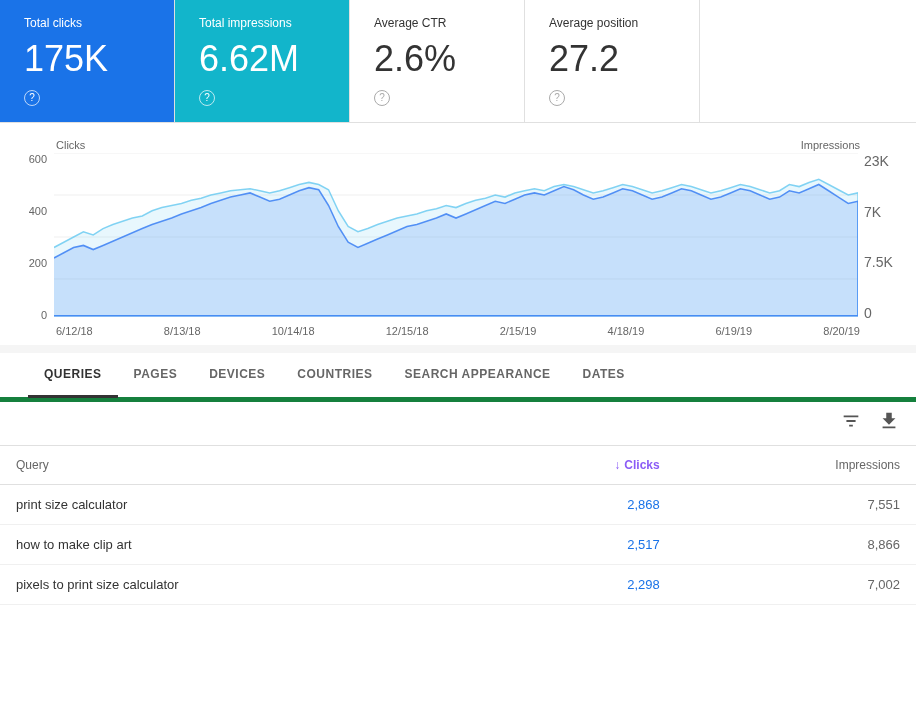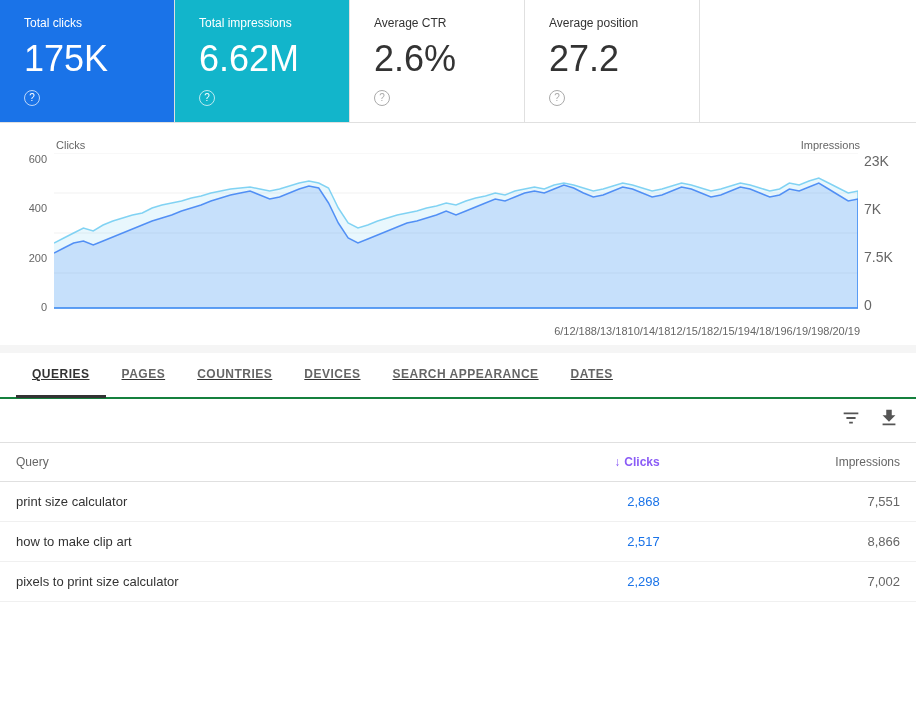--- a/index.html
+++ b/index.html
@@ -25,26 +25,26 @@
 
     
     .chart-area {
       padding: 16px 16px 8px 16px;
       border-bottom: 8px solid #f5f5f5;
       position: relative;
       height: 230px;
     }
     .chart-x-labels {
       display: flex;
-      justify-content: flex-end;
+      justify-content: space-between;
       margin-left: 40px;
       margin-right: 40px;
       font-size: 11px;
       color: #666;
-      margin-top: 12px;
+      margin-top: 4px;
     }
     .y-axis-left {
       position: absolute;
       left: 0;
       top: 0;
       height: 100%;
       display: flex;
       flex-direction: column;
       justify-content: space-between;
       font-size: 11px;
@@ -64,23 +64,22 @@
       justify-content: space-between;
       font-size: 14px;
       color: #666;
       width: 40px;
       padding-left: 4px;
     }
 
     
     .tabs-bar {
       display: flex;
-      border-bottom: 2px solid #15803d;
-      padding: 0 16px;
-      text-decoration: underline;
+      border-bottom: 5px solid #15803d;
+      padding: 0 28px;
     }
     .tab {
       padding: 14px 16px;
       font-size: 12px;
       font-weight: 600;
       color: #666;
       cursor: pointer;
       letter-spacing: 0.5px;
       border-bottom: 3px solid transparent;
       margin-bottom: -1px;
@@ -216,22 +215,22 @@
       <span>4/18/19</span>
       <span>6/19/19</span>
       <span>8/20/19</span>
     </div>
   </div>
 </div>
 
 <div class="tabs-bar">
   <div class="tab active">QUERIES</div>
   <div class="tab">PAGES</div>
+  <div class="tab">DEVICES</div>
   <div class="tab">COUNTRIES</div>
-  <div class="tab">DEVICES</div>
   <div class="tab">SEARCH APPEARANCE</div>
   <div class="tab">DATES</div>
 </div>
 
 <div class="table-toolbar">
   <span class="toolbar-icon" title="Filter">
     <svg width="22" height="22" viewBox="0 0 24 24" fill="#555">
         <path d="M4 6h16v2H4zm3 5h10v2H7zm3 5h4v2h-4z"></path>
       </svg>
   </span>

